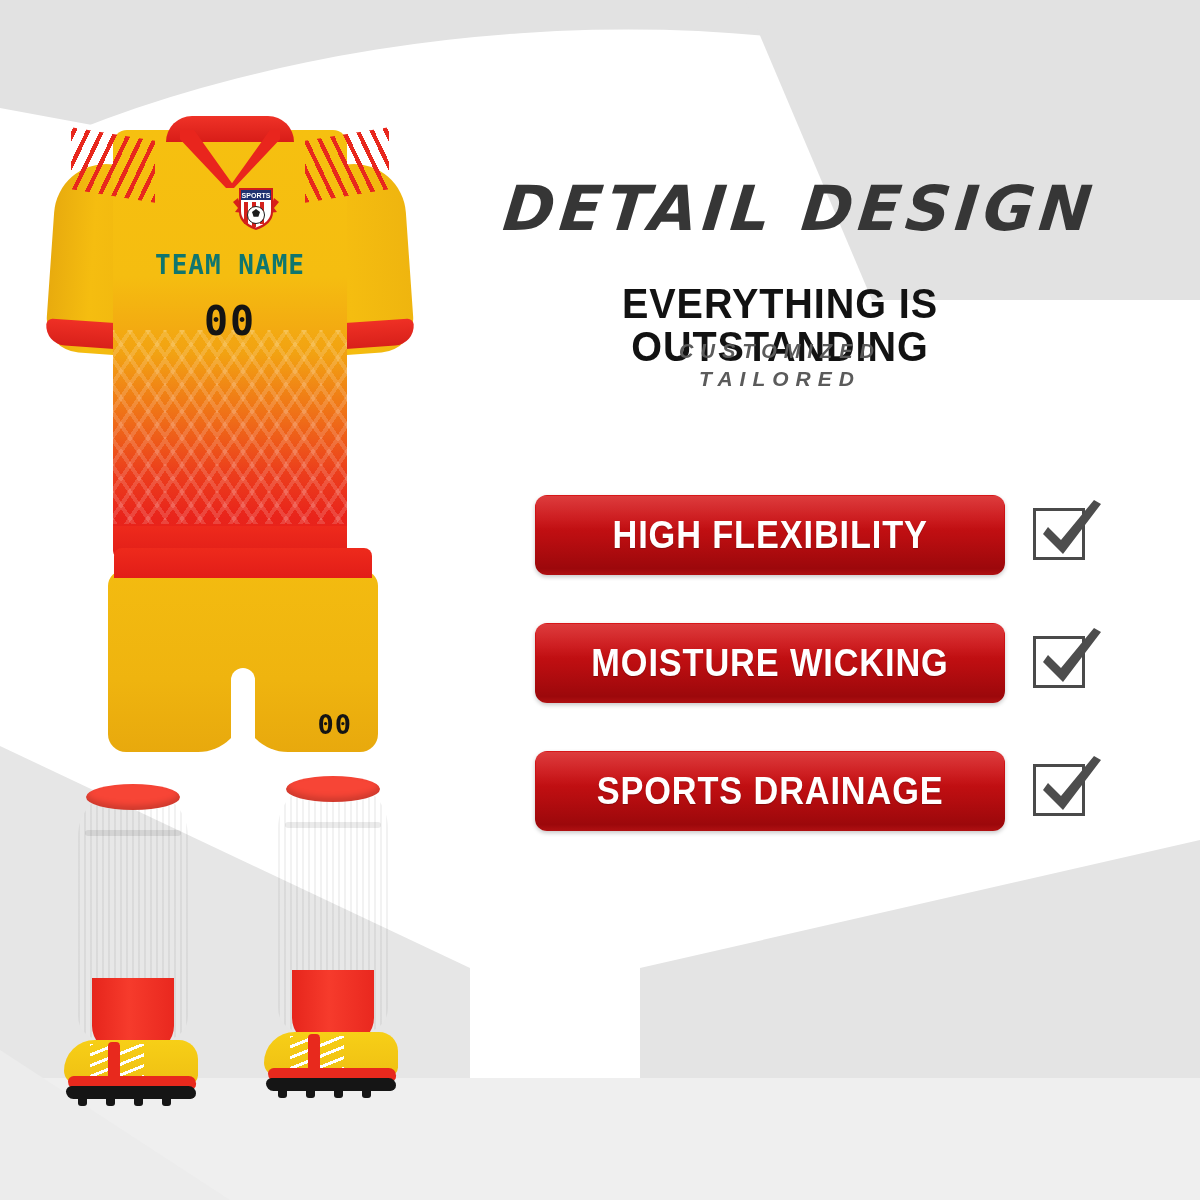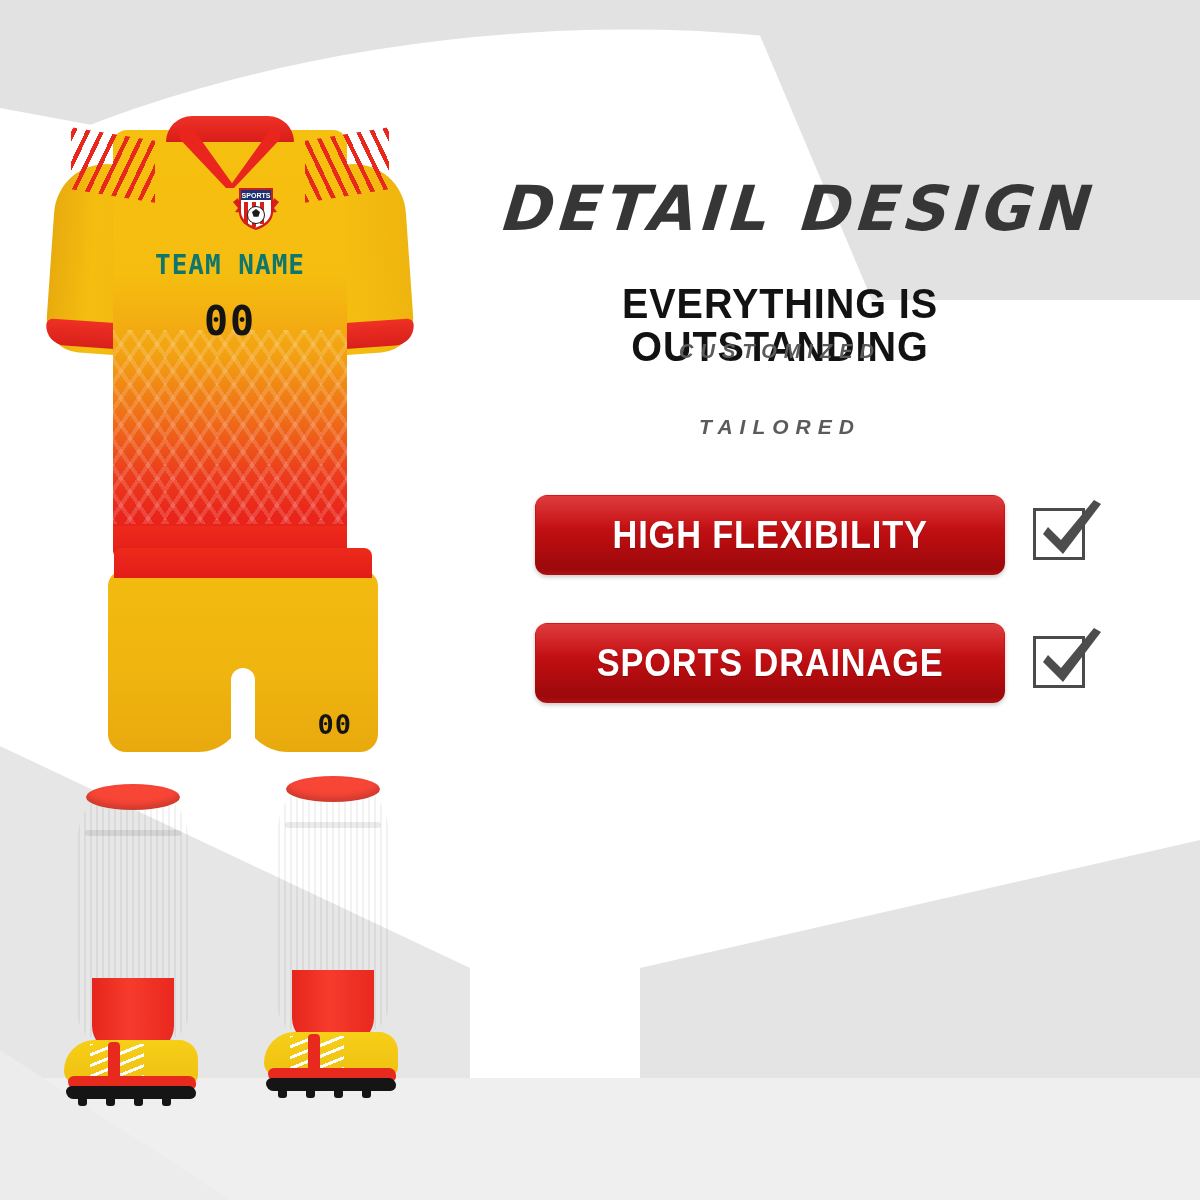--- a/index.html
+++ b/index.html
@@ -69,21 +69,21 @@
     color:#121212; line-height:1.0;
     transform:scaleX(0.92);
   }
   .taglines {
     position:absolute; left:450px; top:338px; width:660px;
     text-align:center; color:#5b5b5b;
     font-weight:bold;
     font-style:italic;
   }
   .tag1 { font-size:20px; letter-spacing:7px; line-height:1.35; }
-  .tag2 { font-size:21px; letter-spacing:7px; line-height:1.35;margin-top:48px; }
+  .tag2 { font-size:21px; letter-spacing:7px; line-height:1.35; }
   .tag3 { font-size:23px; letter-spacing:8px; line-height:1.35; }
 
   
   .features { position:absolute; left:535px; top:495px; width:600px; }
   .feature-row {
     position:relative; height:80px; margin-bottom:48px;
   }
   .banner {
     position:absolute; left:0; top:0; width:470px; height:80px;
     background:linear-gradient(to bottom,
@@ -384,27 +384,38 @@
       </div>
       <div class="checkbox">
         <div class="box"></div>
         <svg width="76" height="78" viewBox="0 0 76 78">
           <path d="M12 44 L17 37 L30 50 L63 10 L70 14 L32 64 Z" fill="#4d4d4d"></path>
         </svg>
       </div>
     </div>
 
 
-
     <div class="feature-row">
       <div class="banner">
-        <span class="banner-label">SPORTS DRAINAGE</span>
+        <span class="banner-label">MOISTURE WICKING</span>
       </div>
       <div class="checkbox">
         <div class="box"></div>
         <svg width="76" height="78" viewBox="0 0 76 78">
           <path d="M12 44 L17 37 L30 50 L63 10 L70 14 L32 64 Z" fill="#4d4d4d"></path>
         </svg>
       </div>
     </div>
 
+    <div class="feature-row">
+      <div class="banner">
+        <span class="banner-label">SPORTS DRAINAGE</span>
+      </div>
+      <div class="checkbox">
+        <div class="box"></div>
+        <svg width="76" height="78" viewBox="0 0 76 78">
+          <path d="M12 44 L17 37 L30 50 L63 10 L70 14 L32 64 Z" fill="#4d4d4d"></path>
+        </svg>
+      </div>
+    </div>
+
   </div>
 </div>
 
 </body></html>

